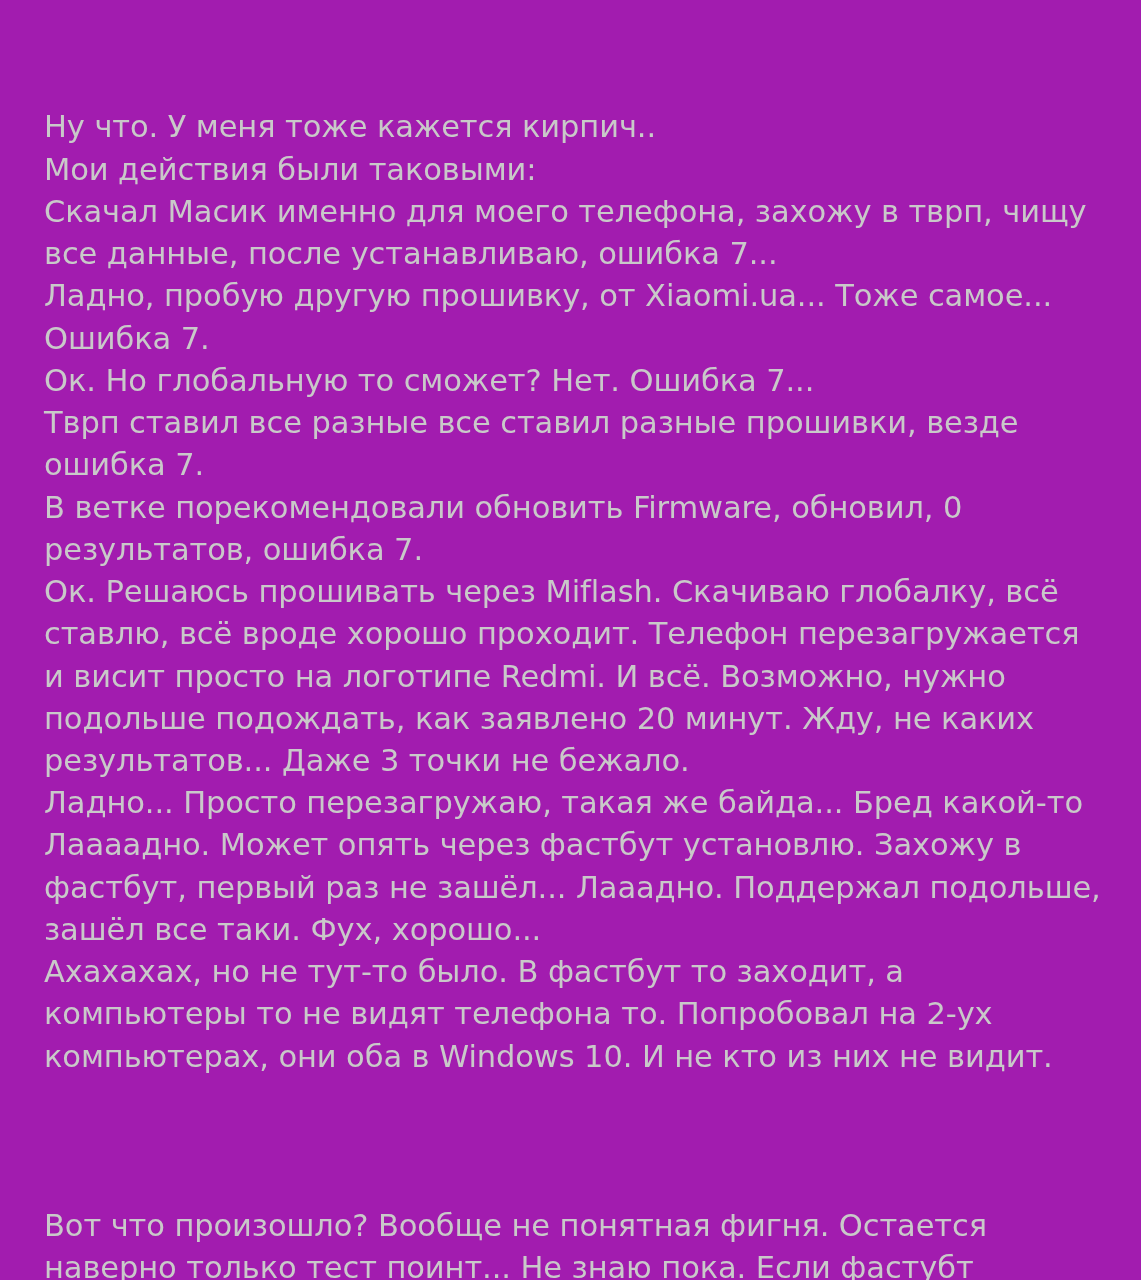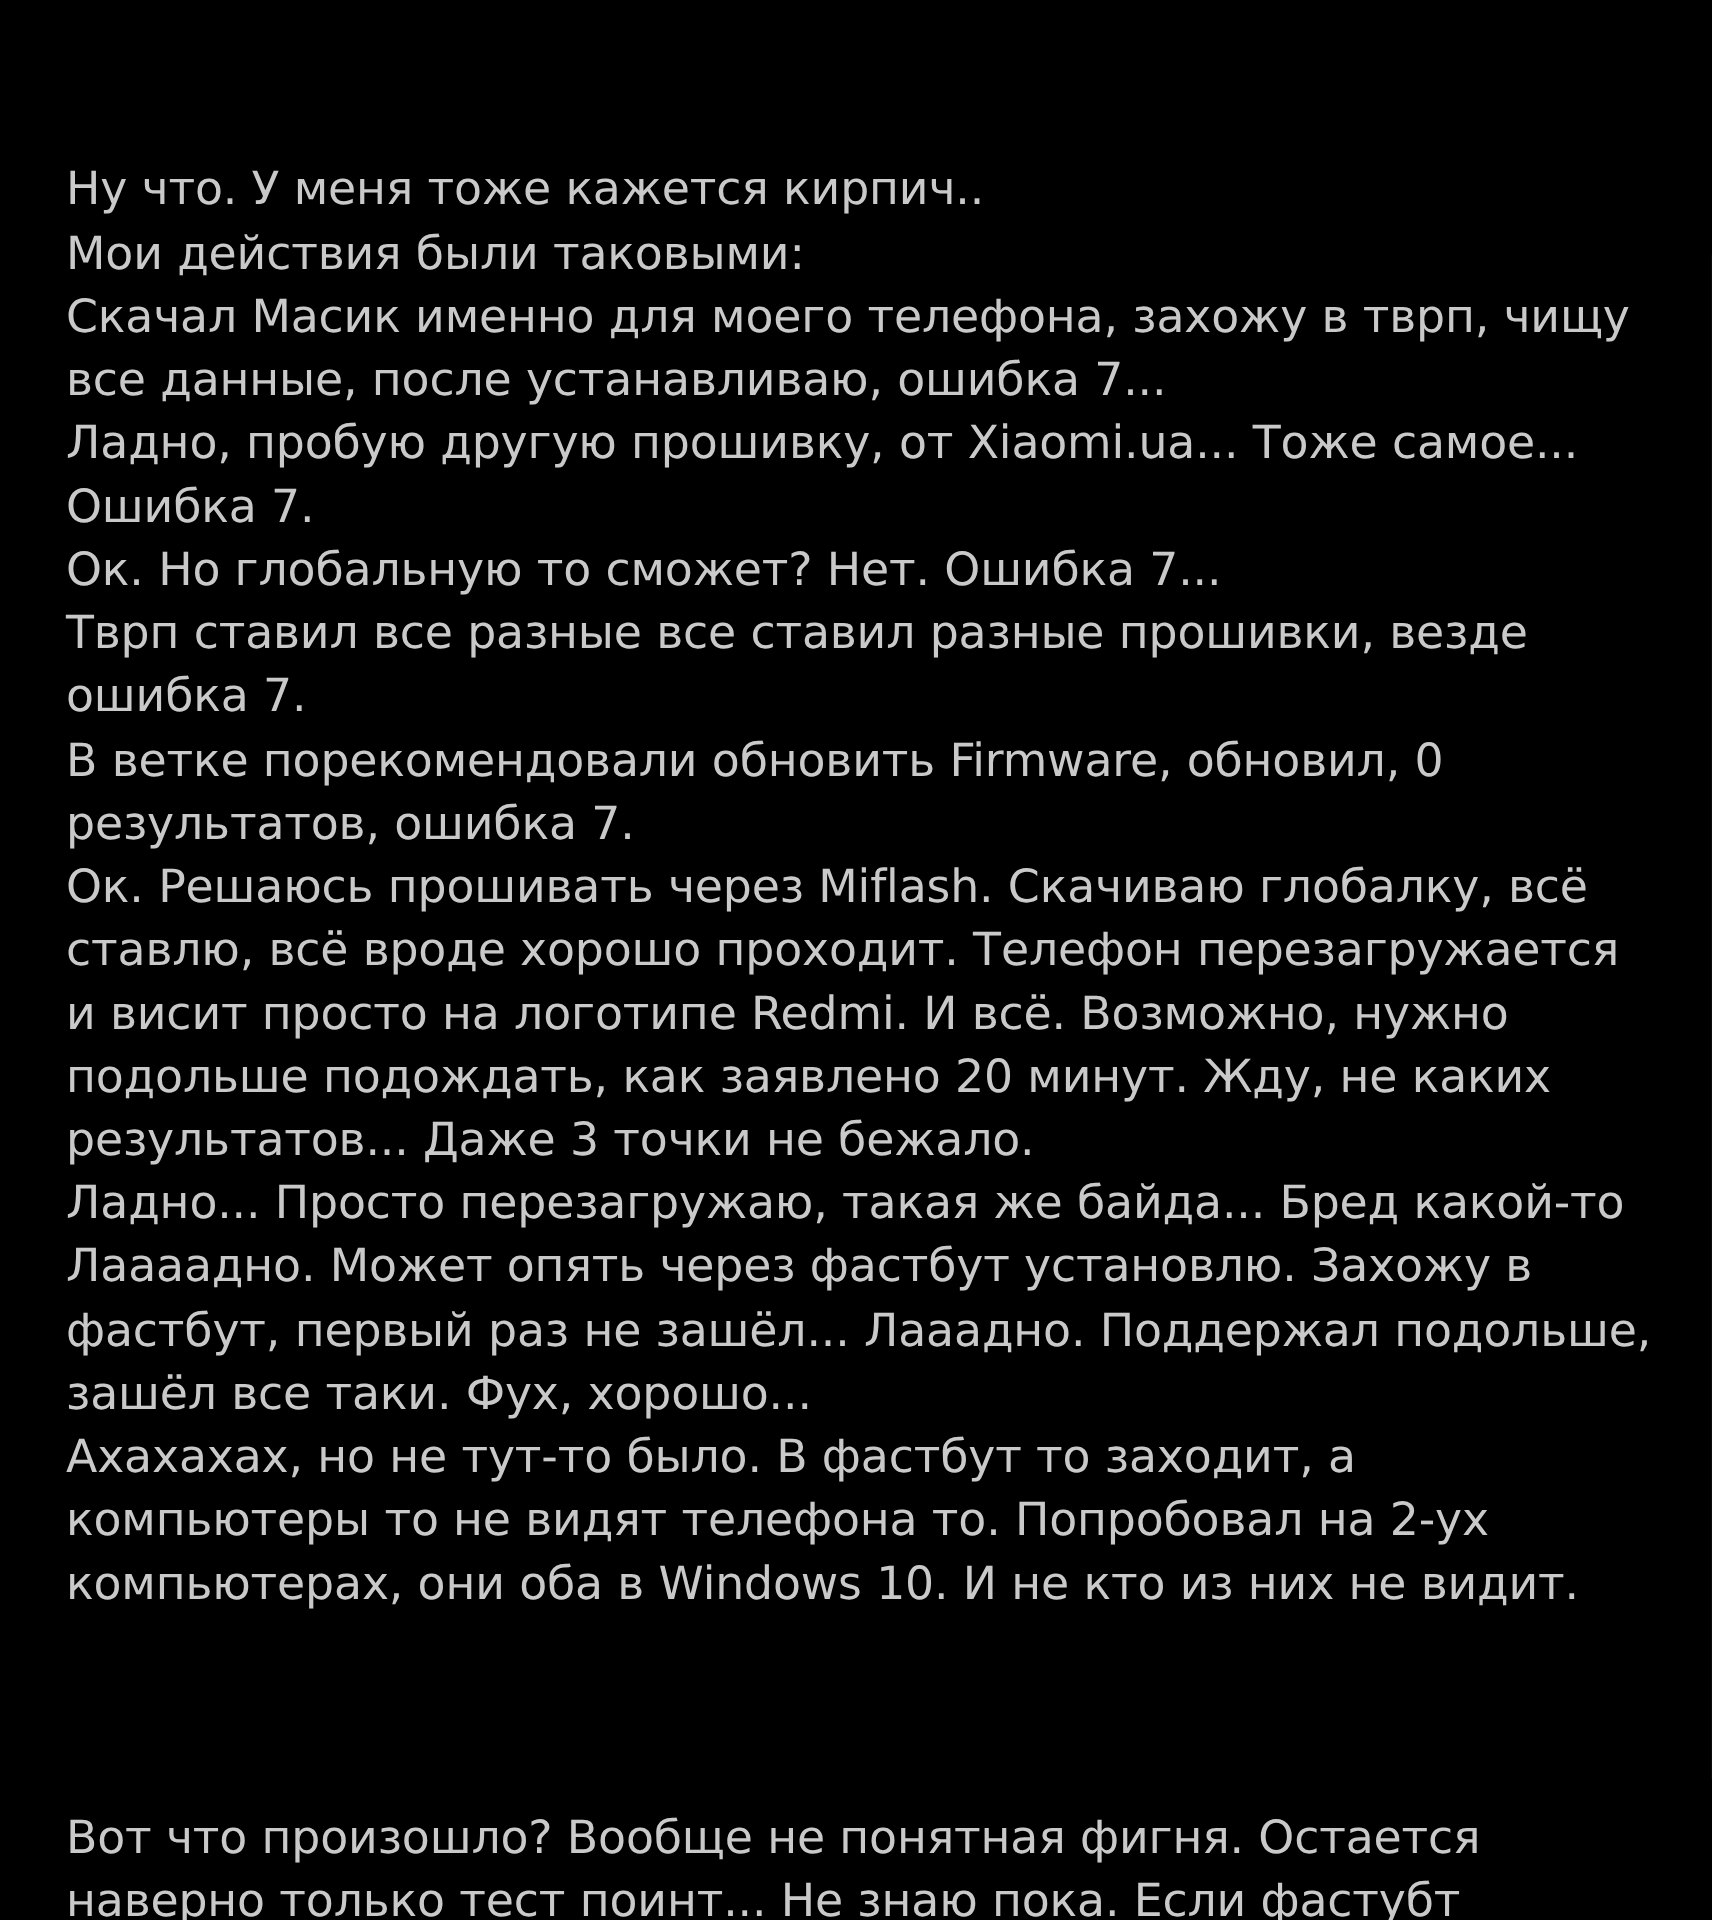--- a/index.html
+++ b/index.html
@@ -9,21 +9,21 @@
   }
   body {
     width: 1141px;
     height: 1280px;
     overflow: hidden;
     font-family: "DejaVu Sans", sans-serif;
   }
   .screen {
     width: 1141px;
     height: 1280px;
-    background: #000000;
+    background: #a21caf;
     box-sizing: border-box;
     padding: 22px 40px 0 44px;
   }
   .post-body {
     color: #c9c9c9;
     font-size: 30.5px;
     line-height: 1.385;
     letter-spacing: -0.1px;
     font-weight: 400;
     white-space: pre-wrap;

